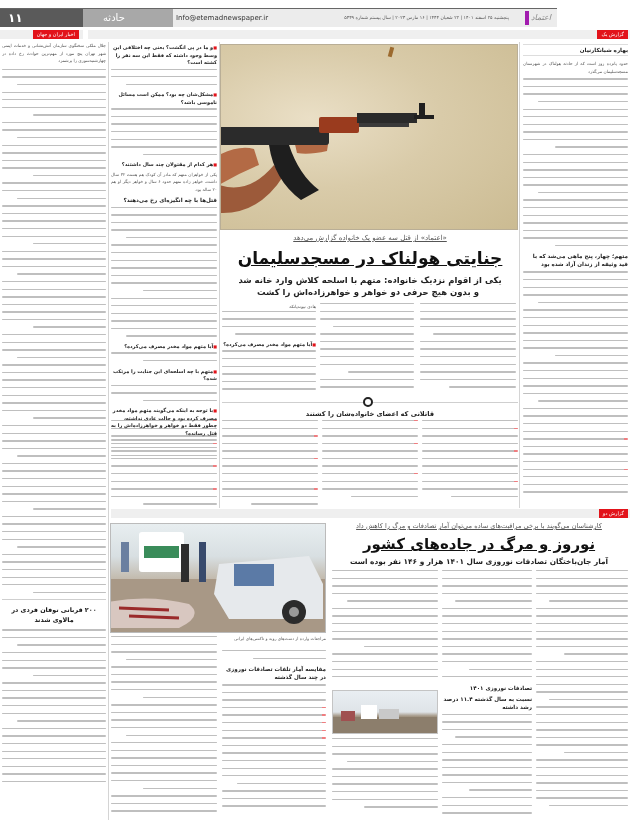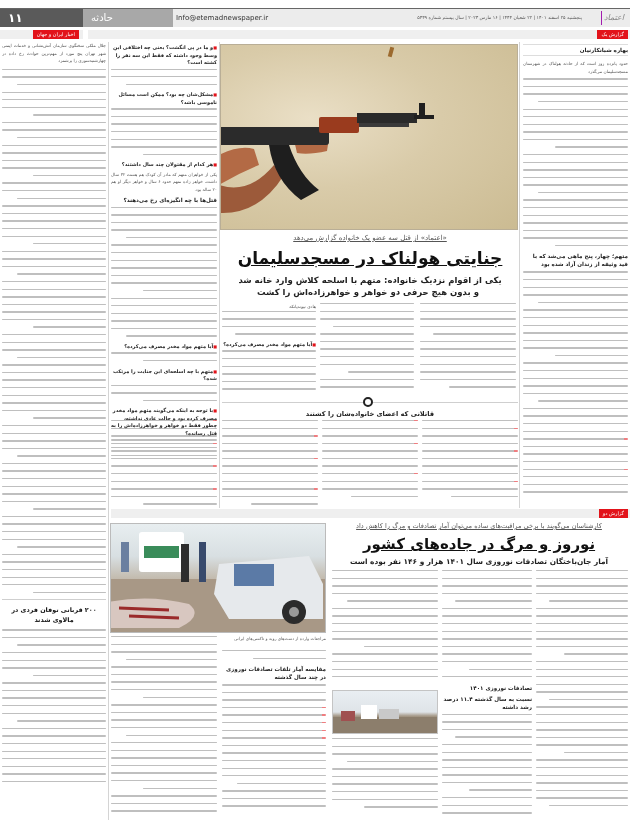--- a/index.html
+++ b/index.html
@@ -1,26 +1,26 @@
 <!DOCTYPE html>
 <html><head>
 <meta charset="utf-8">
 <style>
   * { box-sizing: border-box; margin: 0; padding: 0; }
   html, body { width: 630px; height: 820px; background: #ffffff; overflow: hidden; }
   body { font-family: "DejaVu Sans", sans-serif; color: #222; position: relative; direction: rtl; }
 
   
-  .masthead { position: absolute; top: 8px; left: 0; width: 630px; height: 18px; border-top: 1px solid #666; }
+  .masthead { position: absolute; top: 8px; left: 0; width: 557px; height: 18px; border-top: 1px solid #666; }
   .mh-pagenum { position: absolute; left: 0; top: 0; width: 83px; height: 18px; background: #5a5a5a; color: #fff; font-size: 12px; font-weight: bold; text-align: left; padding-left: 8px; line-height: 18px; direction: ltr; }
-  .mh-section { position: absolute; left: 83px; top: 0; width: 90px; height: 18px; background: #a8a8a8; color: #fff; font-size: 10px; line-height: 18px; padding-left: 8px; text-align: left; }
+  .mh-section { position: absolute; left: 83px; top: 0; width: 90px; height: 18px; background: #a8a8a8; color: #fff; font-size: 10px; line-height: 18px; padding-left: 20px; text-align: left; }
   .mh-bar { position: absolute; left: 173px; top: 0; right: 0; height: 18px; background: #ececec; }
   .mh-email { position: absolute; left: 176px; top: 0; font-size: 7px; line-height: 18px; color: #333; direction: ltr; }
   .mh-date { position: absolute; right: 48px; top: 0; font-size: 4.6px; line-height: 18px; color: #555; white-space: nowrap; }
-  .mh-logo { position: absolute; right: 6px; top: 2px; font-size: 8px; color: #888; line-height: 14px; border-left: 1px solid #a21caf; padding-left: 2px; font-style: italic; }
+  .mh-logo { position: absolute; right: 6px; top: 2px; font-size: 8px; color: #888; line-height: 14px; border-left: 4px solid #a21caf; padding-left: 2px; font-style: italic; }
 
   
   .secrow { position: absolute; top: 30px; height: 9px; background: #efefef; }
   .sec-left { left: 0; width: 83px; }
   .sec-right { left: 88px; right: 0; }
   .tag { position: absolute; background: #e2131a; color: #fff; font-size: 5px; line-height: 9px; padding: 0 4px; white-space: nowrap; }
 
   
   .col { position: absolute; overflow: hidden; }
   .rule-v { position: absolute; width: 1px; background: #d4d4d4; }

